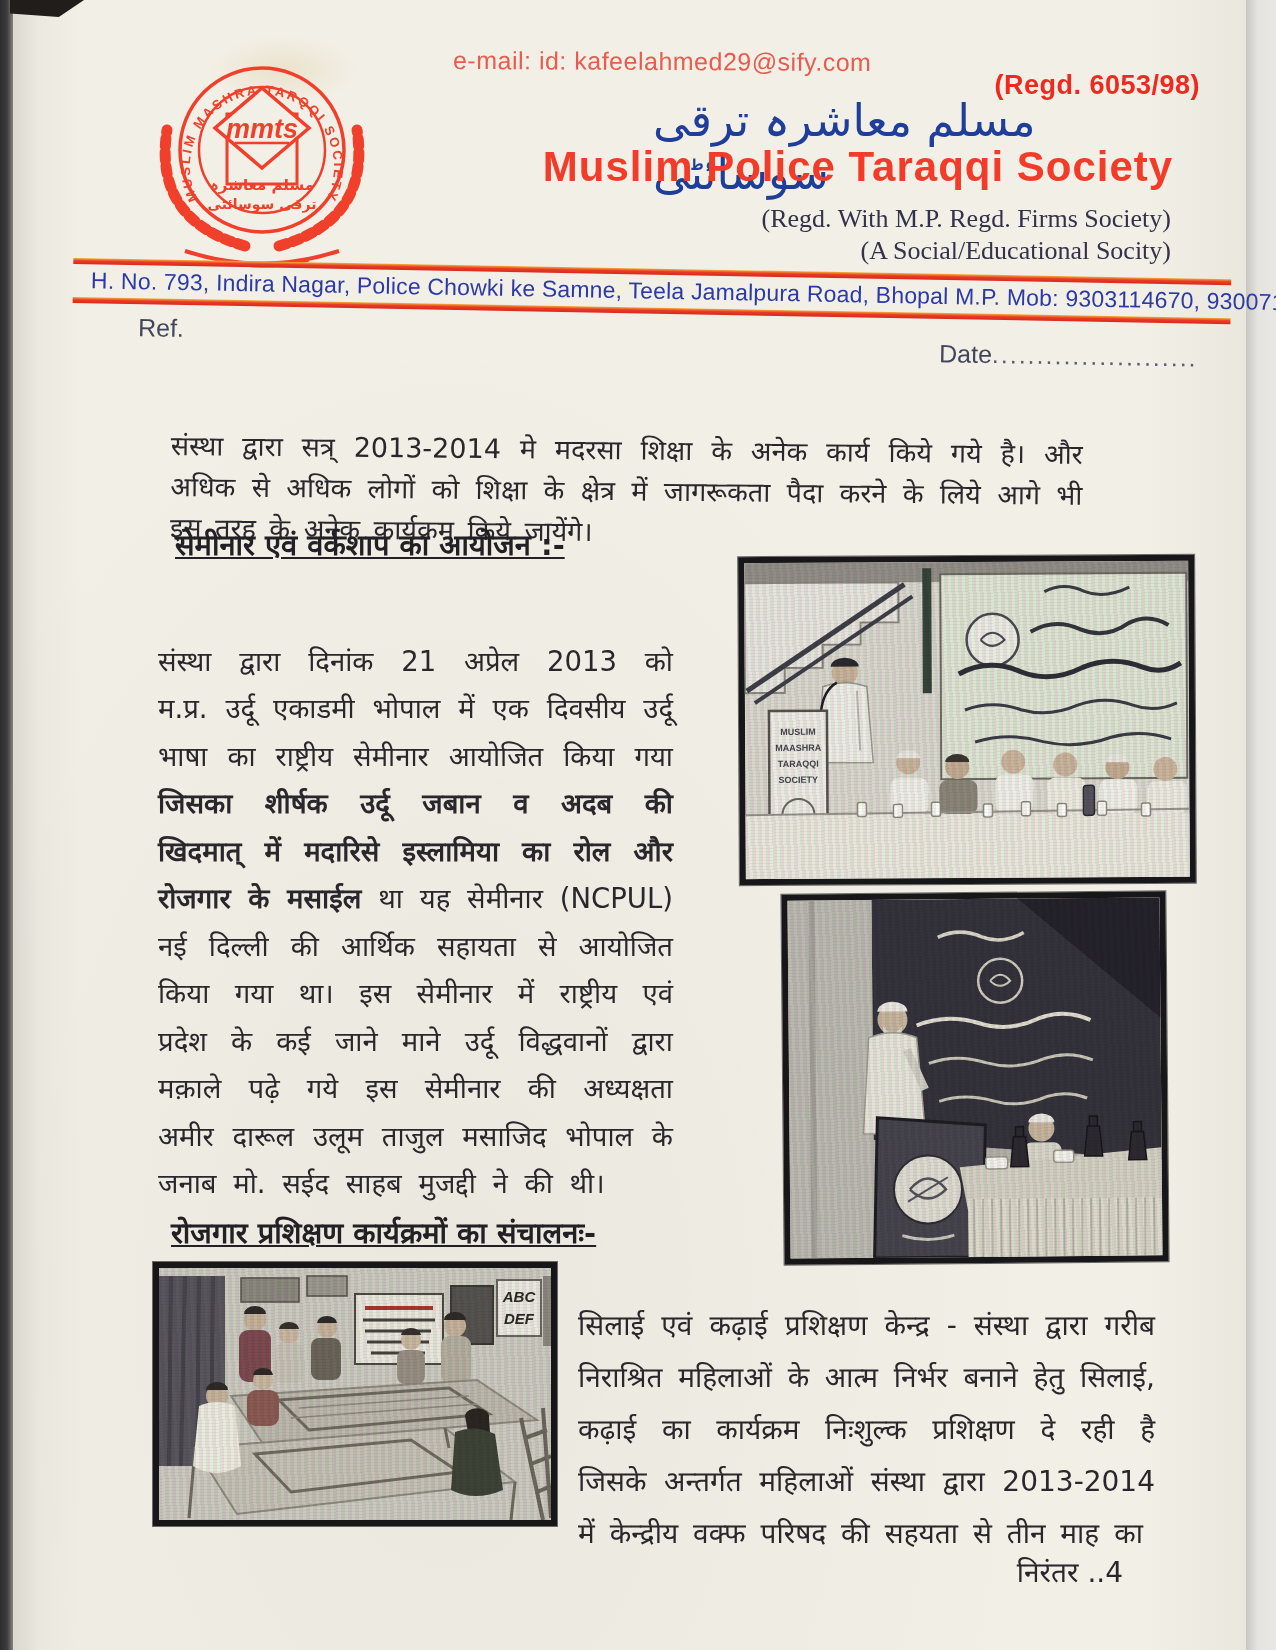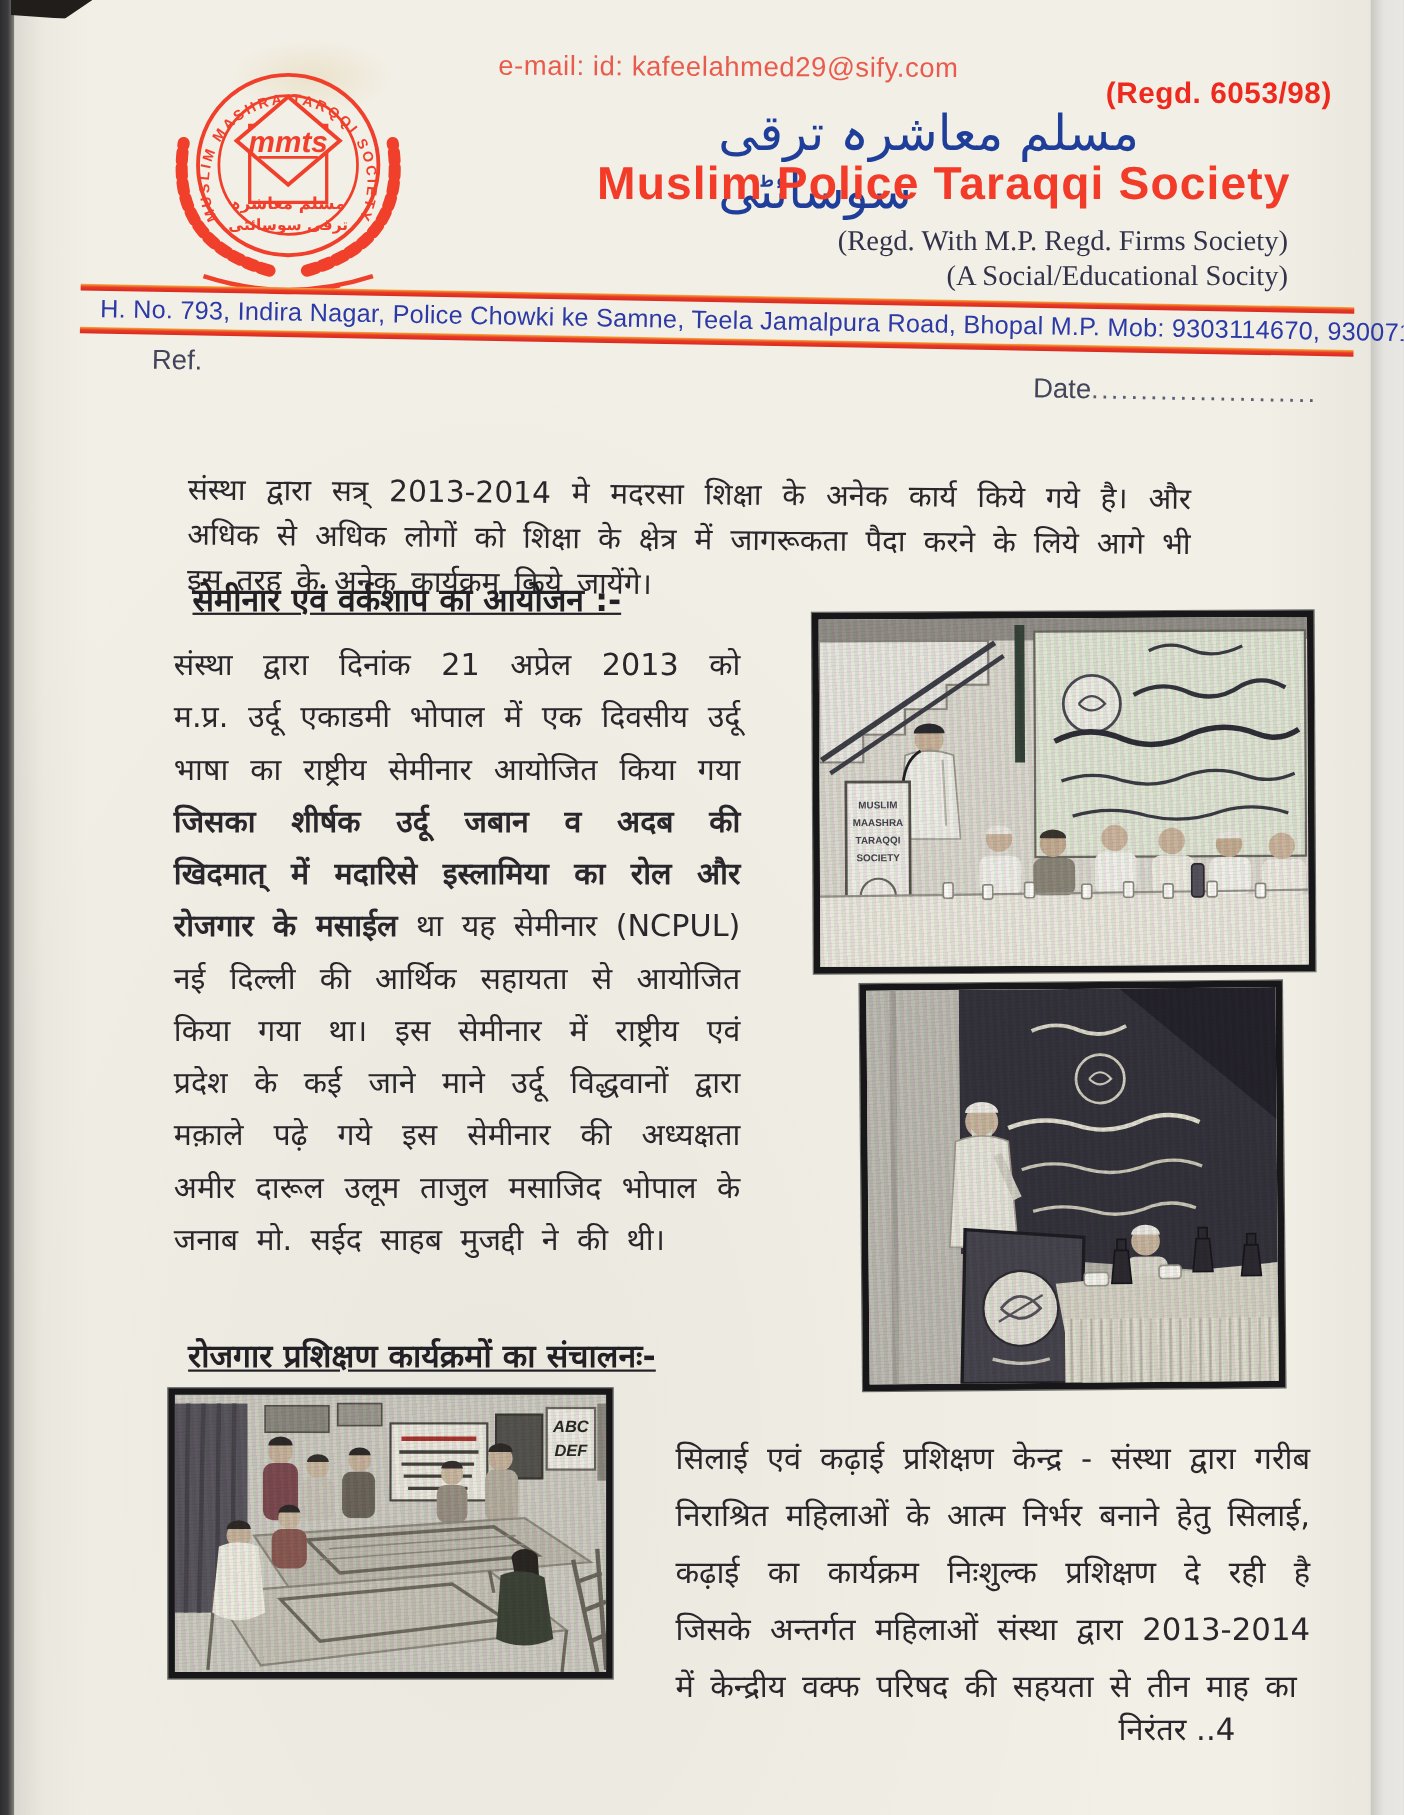--- a/index.html
+++ b/index.html
@@ -31,21 +31,21 @@
     background:radial-gradient(ellipse,rgba(210,180,110,.22),transparent 70%);
   }
   .abs{position:absolute;}
 
   
   .email-line{
     left:440px;top:47px;font-size:25px;letter-spacing:.5px;color:#e95b4c;
     transform:rotate(.3deg);
   }
   .regd-badge{
-    left:980px;top:70px;width:230px;text-align:center;
+    left:957px;top:70px;width:230px;text-align:right;
     font-size:27px;font-weight:700;color:#ee2a1e;letter-spacing:.5px;
   }
   .urdu-title{
     left:640px;top:94px;width:550px;text-align:left;direction:rtl;
     font-size:45px;font-weight:400;color:#1e3e9a;
     font-family:"DejaVu Sans",sans-serif;
   }
   .org-name{
     left:480px;top:143px;width:730px;text-align:center;
     font-size:42px;font-weight:800;color:#f23b28;letter-spacing:1px;
@@ -83,26 +83,26 @@
     left:158px;top:398px;width:912px;
     font-size:27px;line-height:41px;text-align:justify;word-spacing:5px;
     transform:rotate(.55deg);transform-origin:0 0;
   }
   .h-section{
     font-size:29px;font-weight:700;color:#232025;text-decoration:underline;
   }
   .h-seminar{left:162px;top:524px;width:520px;}
   .h-training{left:158px;top:1212px;width:540px;}
   .left-col{
-    left:145px;top:554px;width:515px;
+    left:145px;top:610px;width:515px;
     font-size:27.5px;line-height:47.5px;text-align:justify;word-spacing:8px;
   }
   .right-col{
     left:565px;top:1272px;width:577px;
-    font-size:28px;line-height:52px;text-align:justify;word-spacing:6px;margin-left:36px;
+    font-size:28px;line-height:52px;text-align:justify;word-spacing:6px;
   }
   .continuation{
     left:900px;top:1552px;width:210px;text-align:right;
     font-size:28px;color:#2a272c;
   }
 
   
   .photo{border:6px solid #17171a;background:#d8d5cc;box-shadow:0 0 0 1px #6a6a66;}
   .photo svg{display:block;width:100%;height:100%;}
   .photo::after{

